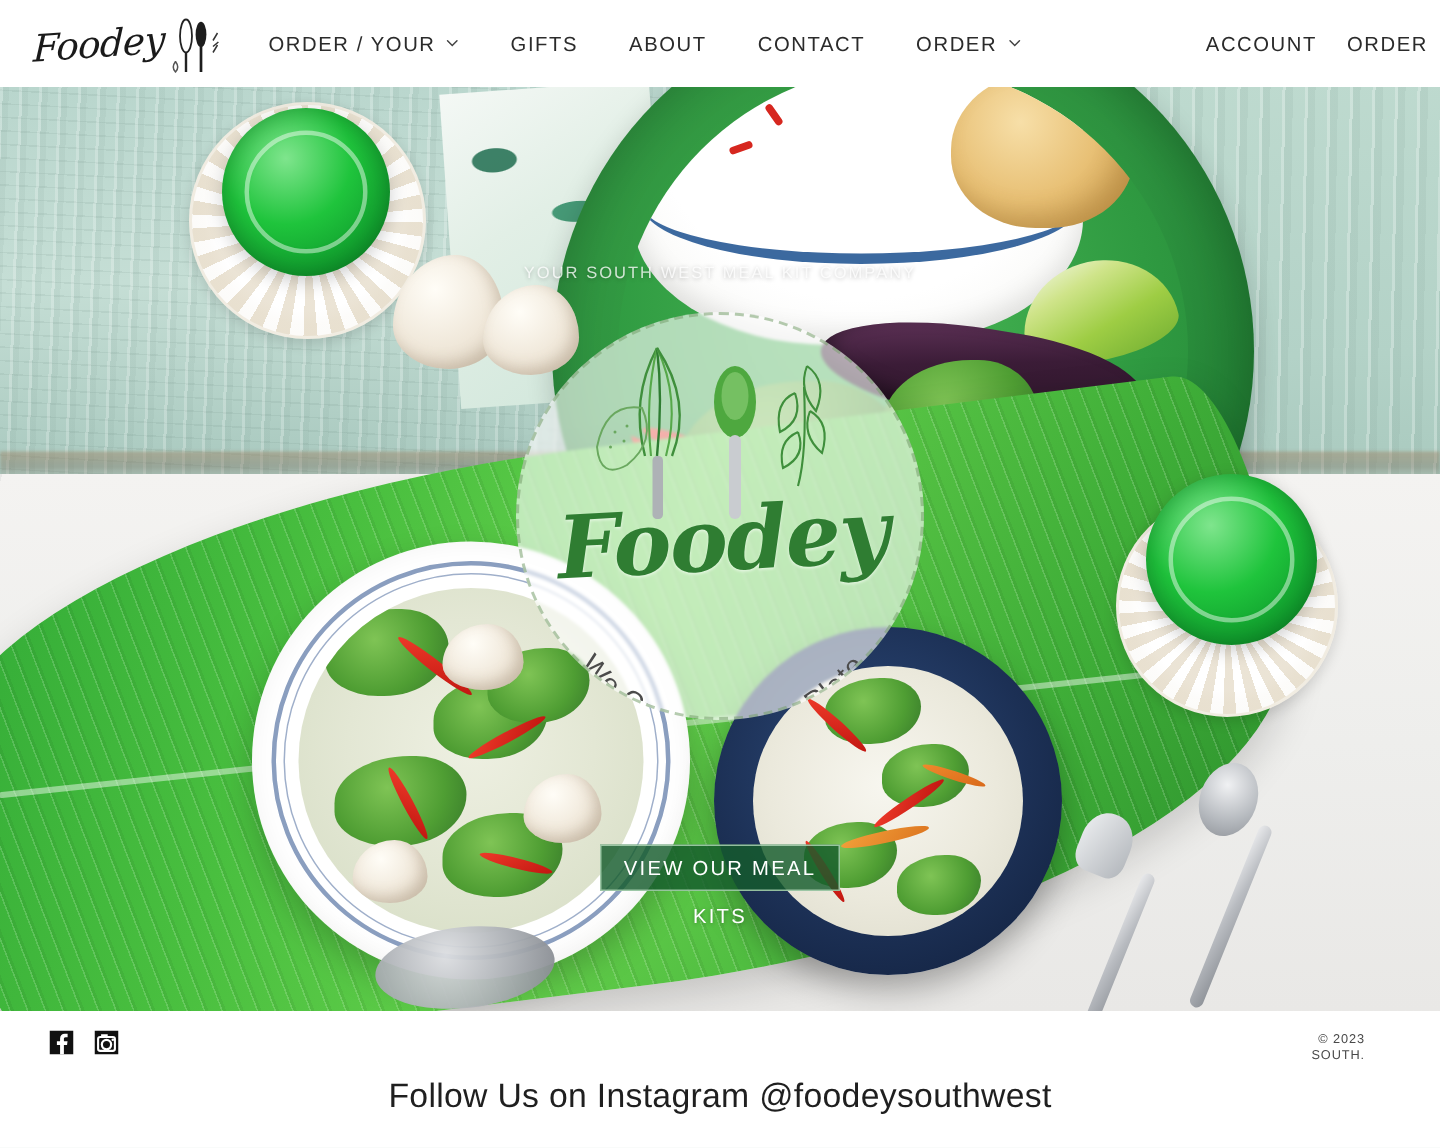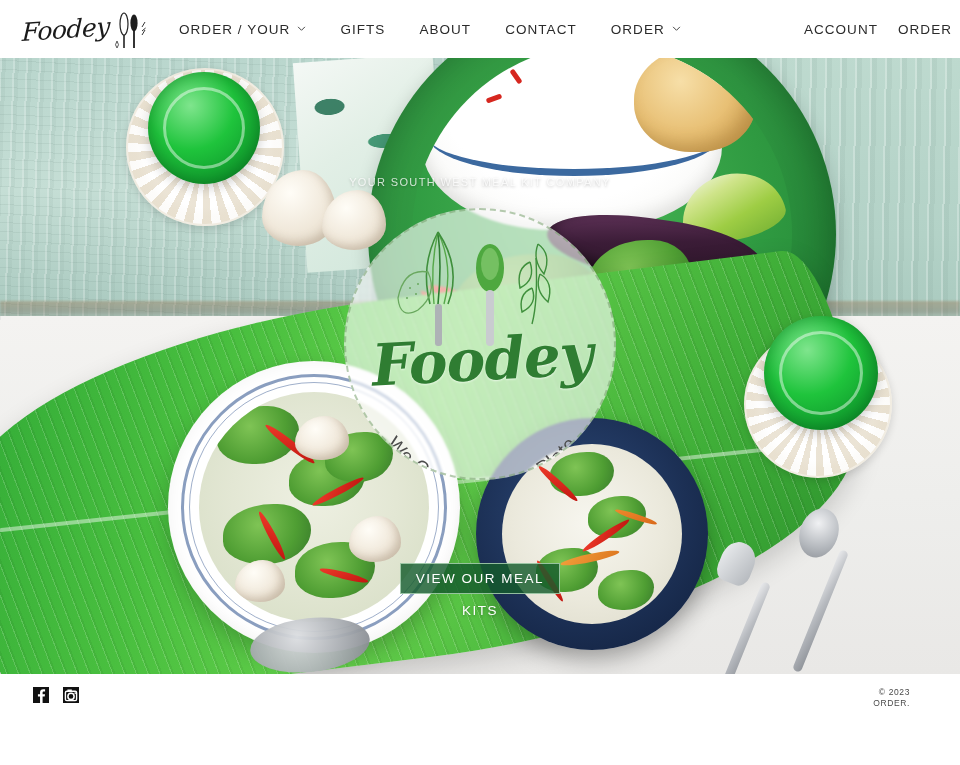--- a/index.html
+++ b/index.html
@@ -554,18 +554,19 @@
           <circle cx="8" cy="9.4" r="3.1" fill="none" stroke="#fff" stroke-width="1.5"></circle>
           <rect x="2.4" y="4.3" width="11.2" height="9.3" rx="1.4" fill="none" stroke="#fff" stroke-width="1.4"></rect>
           <rect x="4.4" y="2.5" width="4.4" height="1.6" fill="#fff"></rect>
           <circle cx="12.2" cy="6.1" r=".85" fill="#fff"></circle>
         </svg>
       </span>
     </div>
 
     <div class="copyright">
       <div>© 2023</div>
-      <div>ORDER.</div>
-    </div>
-
+      <div>SOUTH.</div>
+    </div>
+
+    <div class="insta-heading">Follow Us on Instagram @foodeysouthwest</div>
   </div>
 
 </div>
 
 </body></html>

